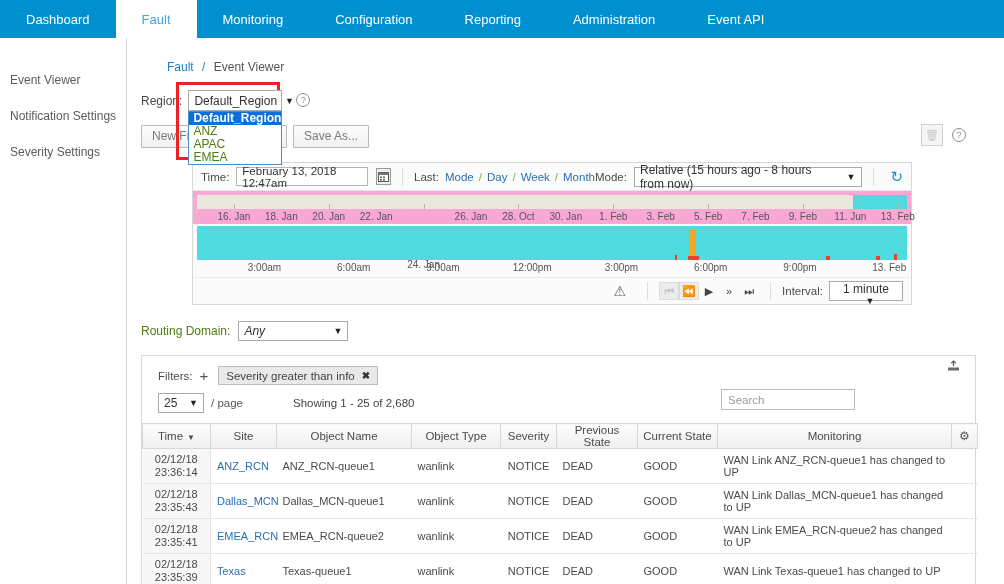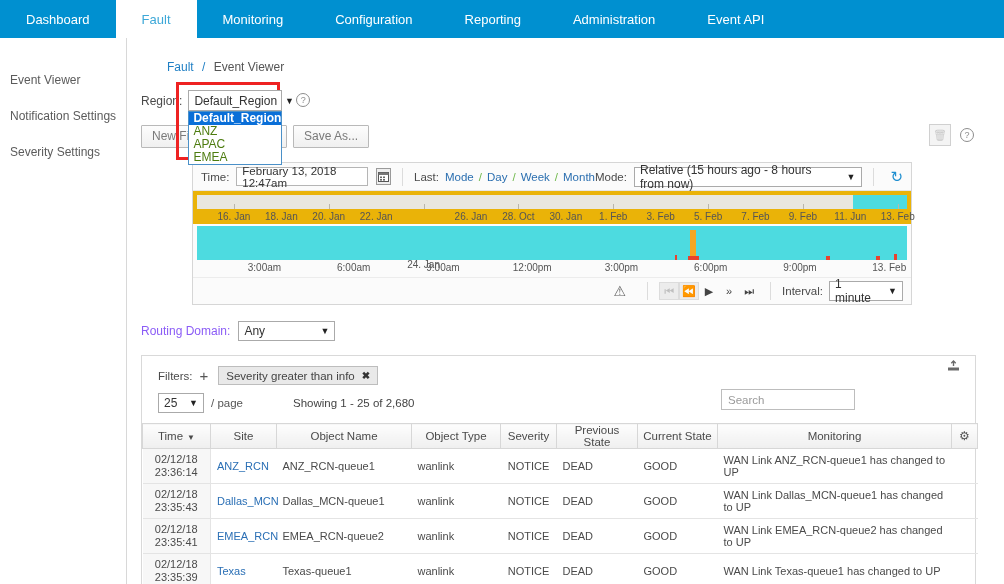--- a/index.html
+++ b/index.html
@@ -46,21 +46,21 @@
   }
   .side-item {
     font-size: 12px;
     color: #5b5b5b;
     padding: 11px 10px 11px 10px;
     cursor: pointer;
     white-space: nowrap;
   }
   .content {
     flex: 1;
-    padding: 0 8px 0 0;
+    padding: 0 16px 0 0;
     position: relative;
     overflow: hidden;
   }
 
   
   .breadcrumb {
     padding: 22px 0 0 40px;
     font-size: 12px;
     color: #555;
   }
@@ -202,21 +202,21 @@
     display: flex; align-items: center; justify-content: center;
     cursor: pointer;
   }
   .vdiv { width: 1px; height: 18px; background: #dcdcdc; margin: 0 11px; }
   .lastlbl { font-size: 11.5px; color: #4a4a4a; margin-right: 6px; }
   .qlink { font-size: 11.5px; color: #2b6fb0; cursor: pointer; }
   .qsep { color: #6eb84a; margin: 0 5px; font-size: 11.5px; }
   .refresh-ico { color: #1f8fd0; font-size: 15px; cursor: pointer; margin-left: 6px; }
 
   
-  .ov-wrap { position: relative; padding: 4px 0 0 0; background:#eab308; }
+  .ov-wrap { position: relative; padding: 4px 0 0 0; background:#f9a8d4; }
   .ov-band {
     margin: 0 4px;
     height: 14px;
     background: #e9e7de;
     position: relative;
   }
   .ov-sel {
     position: absolute; right: 0; top: 0;
     width: 54px; height: 14px;
     background: #4ddbe0;
@@ -264,26 +264,26 @@
     background: #fbfbfb;
   }
   .warn-ico { color: #5c5c5c; font-size: 14px; margin-right: 10px; cursor: pointer; }
   .pbtn {
     width: 20px; height: 18px;
     display: inline-flex; align-items: center; justify-content: center;
     font-size: 11px; color: #444; cursor: pointer;
   }
   .pbtn.dis { background: #ececec; border: 1px solid #dcdcdc; color: #bfbfbf; }
   .interval-lbl { font-size: 11.5px; color: #4a4a4a; margin-right: 6px; }
-  #interval-select { width: 74px; height: 20px; }
+  #interval-select { width: 74px; height: 20px; flex-direction: column; }
 
   
   .rd-row { margin: 16px 0 0 14px; display: flex; align-items: center; }
-  .rd-label { font-size: 12px; color: #8b5cf6; margin-right: 8px; text-align: center; }
-  #routing-select { width: 97px; height: 20px; }
+  .rd-label { font-size: 12px; color: #4d7c0f; margin-right: 8px; text-align: center; }
+  #routing-select { width: 110px; height: 20px; font-style: italic; }
 
   
   .card {
     margin: 14px 0 0 14px;
     width: 835px;
     border: 1px solid #d9d9d9;
     background: #fff;
   }
   .filters-row {
     display: flex; align-items: center;

